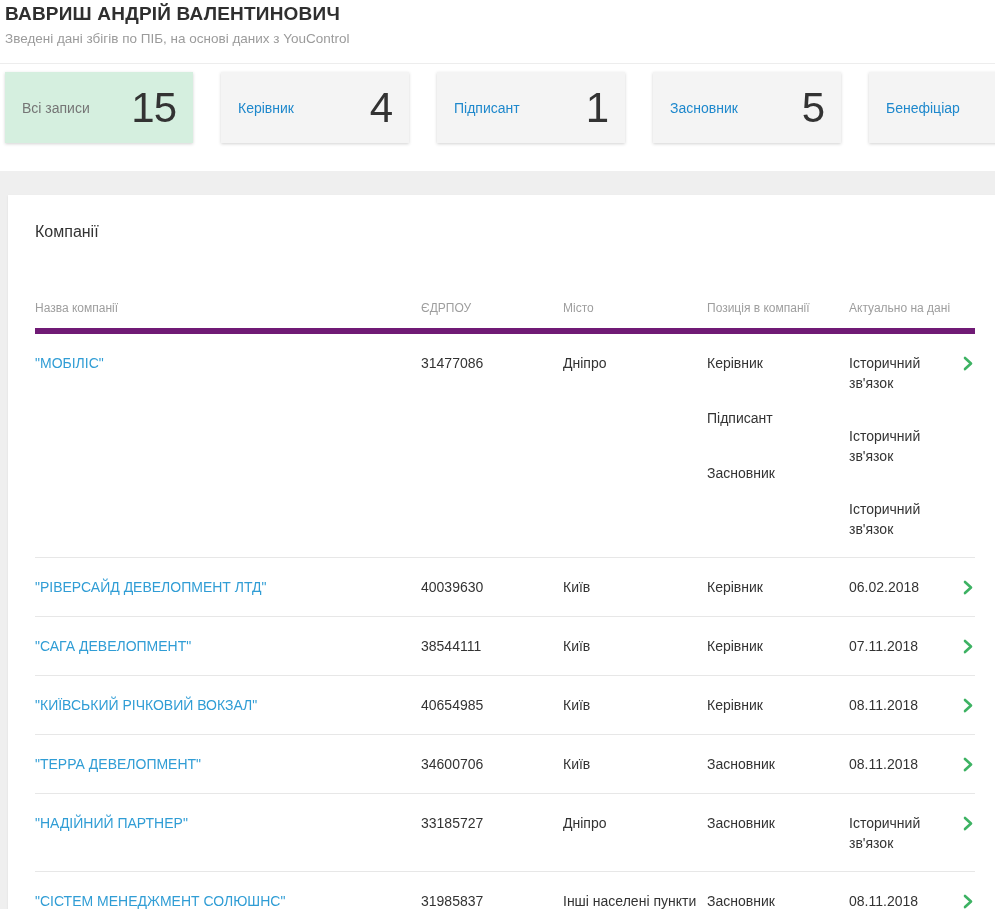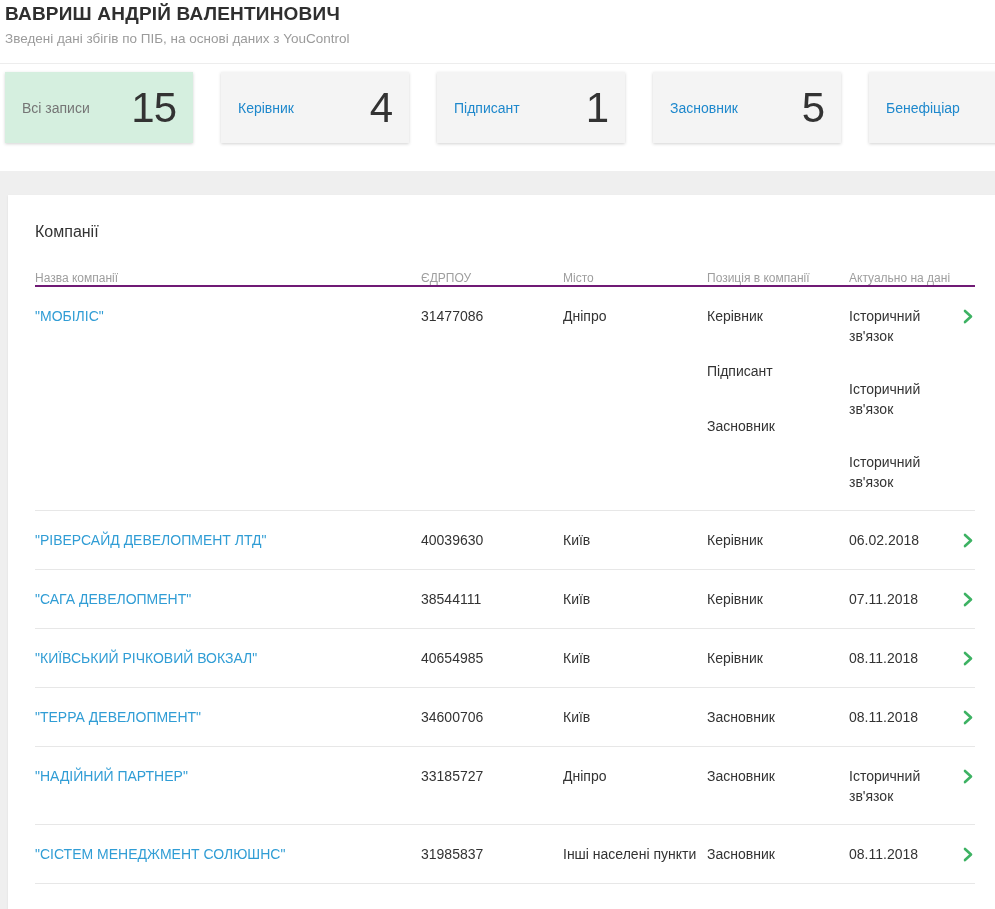--- a/index.html
+++ b/index.html
@@ -60,22 +60,23 @@
     box-shadow: 0 1px 2px rgba(0,0,0,.08);
     padding: 28px 20px 0 27px;
   }
   .section-title { font-size: 16px; font-weight: 400; color: #333; }
 
   .tbl-grid {
     display: grid;
     grid-template-columns: 386px 142px 144px 142px 111px 1fr;
   }
   .tbl-head {
-    margin-top: 30px;
-    border-bottom: 2px solid #701a75;
+    margin-top: 60px;
+    padding-bottom: 13px;
+    border-bottom: 6px solid #701a75;
   }
   .col-h { font-size: 12px; color: #9e9e9e; }
 
   .table-row {
     padding: 19px 0 18px 0;
     border-bottom: 1px solid #e7e7e7;
     align-items: start;
   }
   .cell { font-size: 14px; line-height: 21px; color: #333; padding-right: 10px; }
   .cell-name a {

